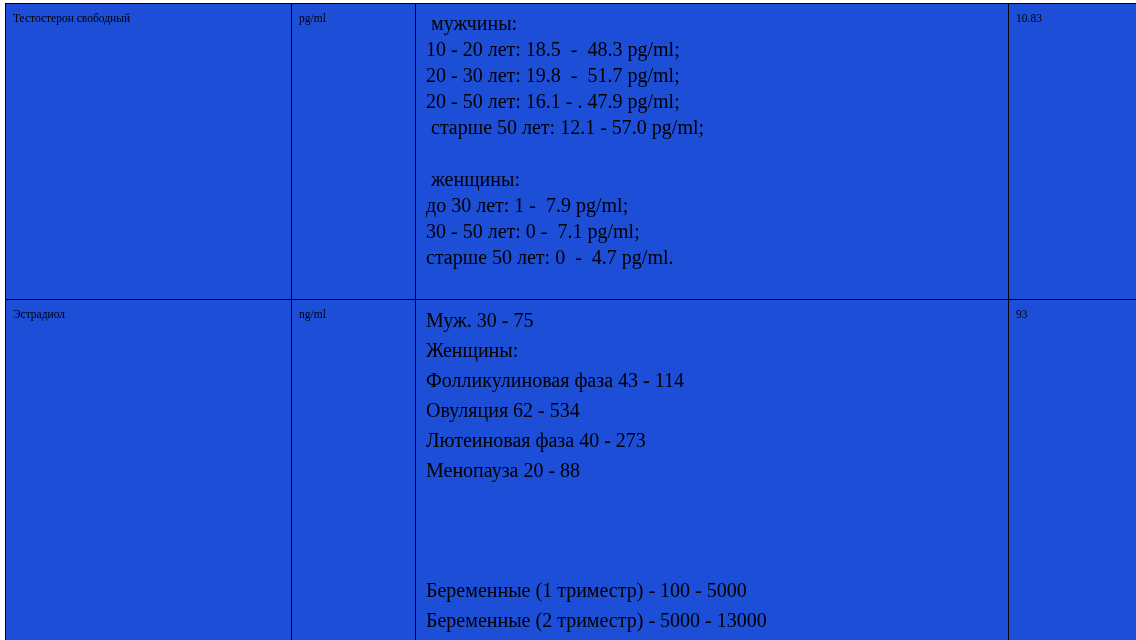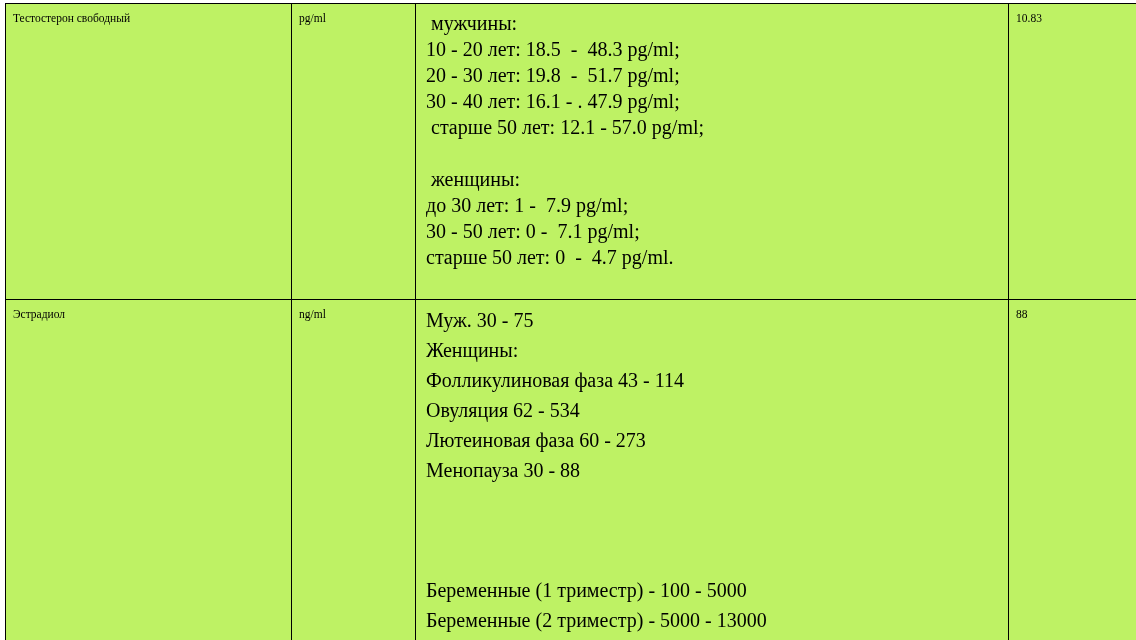--- a/index.html
+++ b/index.html
@@ -28,21 +28,21 @@
     top: 3px;
     width: 1131px;
     border-collapse: collapse;
     table-layout: fixed;
   }
 
   table.lab-table td {
     border: 1.6px solid #000000;
     vertical-align: top;
     padding: 0;
-    background: #bef264;
+    background: #1d4ed8;
   }
 
   
   table.lab-table td.col-result {
     border-right: none;
   }
 
   col.c-name   { width: 286px; }
   col.c-units  { width: 124px; }
   col.c-ranges { width: 593px; }
@@ -101,21 +101,21 @@
           <div class="cell-name">Тестостерон свободный</div>
         </td>
         <td class="col-units">
           <div class="cell-units">pg/ml</div>
         </td>
         <td class="col-ranges">
           <div class="cell-ranges">
             <div class="rline"> мужчины:</div>
             <div class="rline">10 - 20 лет: 18.5  -  48.3 pg/ml;</div>
             <div class="rline">20 - 30 лет: 19.8  -  51.7 pg/ml;</div>
-            <div class="rline">30 - 40 лет: 16.1 - . 47.9 pg/ml;</div>
+            <div class="rline">20 - 50 лет: 16.1 - . 47.9 pg/ml;</div>
             <div class="rline"> старше 50 лет: 12.1 - 57.0 pg/ml;</div>
             <div class="rline blank"></div>
             <div class="rline"> женщины:</div>
             <div class="rline">до 30 лет: 1 -  7.9 pg/ml;</div>
             <div class="rline">30 - 50 лет: 0 -  7.1 pg/ml;</div>
             <div class="rline">старше 50 лет: 0  -  4.7 pg/ml.</div>
           </div>
         </td>
         <td class="col-result">
           <div class="cell-result">10.83</div>
@@ -128,31 +128,31 @@
         </td>
         <td class="col-units">
           <div class="cell-units">ng/ml</div>
         </td>
         <td class="col-ranges">
           <div class="cell-ranges">
             <div class="rline">Муж. 30 - 75</div>
             <div class="rline">Женщины:</div>
             <div class="rline">Фолликулиновая фаза 43 - 114</div>
             <div class="rline">Овуляция 62 - 534</div>
-            <div class="rline">Лютеиновая фаза 60 - 273</div>
-            <div class="rline">Менопауза 30 - 88</div>
+            <div class="rline">Лютеиновая фаза 40 - 273</div>
+            <div class="rline">Менопауза 20 - 88</div>
             <div class="rline blank"></div>
             <div class="rline blank"></div>
             <div class="rline blank"></div>
             <div class="rline">Беременные (1 триместр) - 100 - 5000</div>
             <div class="rline">Беременные (2 триместр) - 5000 - 13000</div>
             <div class="rline">Беременные (3 триместр) - 10000 - 40000</div>
           </div>
         </td>
         <td class="col-result">
-          <div class="cell-result">88</div>
+          <div class="cell-result">93</div>
         </td>
       </tr>
 
     </tbody>
   </table>
 
 </div>
 
 </body></html>

